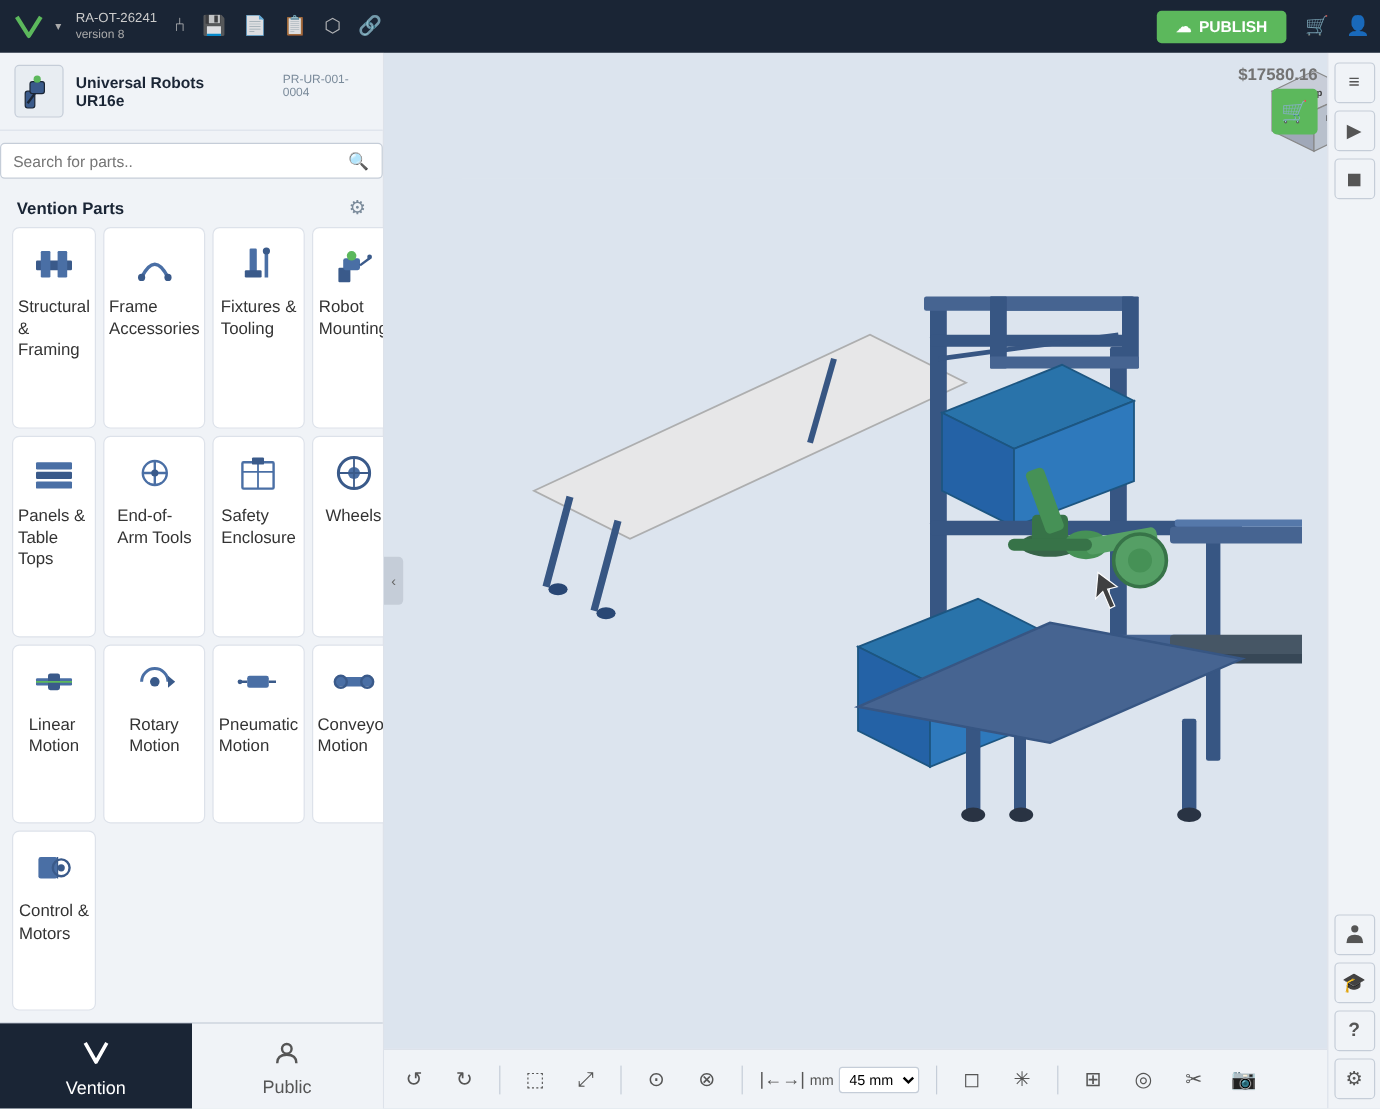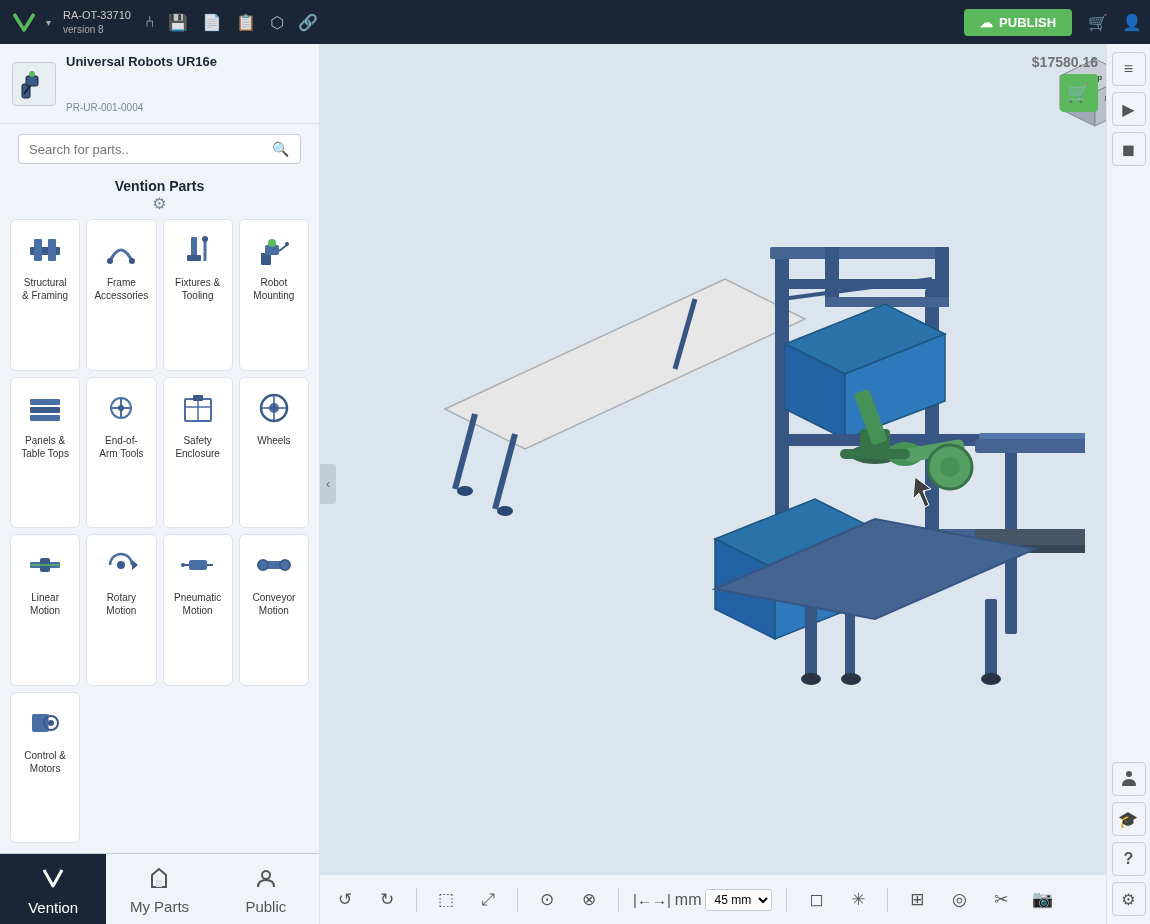--- a/index.html
+++ b/index.html
@@ -91,49 +91,48 @@
       gap: 10px;
     }
     .robot-icon-box {
       width: 44px; height: 44px;
       background: #e8edf2;
       border: 1px solid #c5cdd8;
       border-radius: 4px;
       display: flex; align-items: center; justify-content: center;
       font-size: 22px;
     }
-    .robot-info { display: flex; flex-direction: column; gap: 33px; }
+    .robot-info { display: flex; flex-direction: row; gap: 33px; }
     .robot-name { font-size: 13px; font-weight: bold; color: #1a2535; }
     .robot-id { font-size: 10px; color: #7a8a9a; }
 
     
     .search-bar {
       display: flex;
       align-items: center;
-      margin: 10px 18px;
+      margin: 10px 0;
       background: #fff;
       border: 1px solid #c5cdd8;
       border-radius: 4px;
       padding: 6px 10px;
       gap: 6px;
     }
     .search-bar input {
       border: none; outline: none;
       font-size: 13px; color: #555;
       flex: 1; background: transparent;
     }
     .search-icon { color: #999; font-size: 14px; }
 
     
     .parts-header {
       display: flex;
       align-items: center;
       justify-content: space-between;
       padding: 4px 14px 6px 14px;
-      flex-direction: column;
     }
     .parts-title { font-size: 14px; font-weight: bold; color: #1a2535; }
     .parts-settings { color: #7a8a9a; font-size: 16px; cursor: pointer; }
 
     
     .parts-grid {
       display: grid;
       grid-template-columns: repeat(4, 1fr);
       gap: 6px;
       padding: 0 10px 10px 10px;
@@ -152,23 +151,22 @@
       cursor: pointer;
       gap: 4px;
       min-height: 90px;
     }
     .part-icon {
       width: 44px; height: 44px;
       display: flex; align-items: center; justify-content: center;
       font-size: 26px;
     }
     .part-label {
-      font-size: 10px;
+      font-size: 14px;
       color: #333;
-      text-align: center;
       line-height: 1.3;
     }
 
     
     .bottom-nav {
       display: flex;
       border-top: 1px solid #c5cdd8;
       background: #f0f3f7;
       flex-shrink: 0;
     }
@@ -322,21 +320,21 @@
 <body>
 
 <div class="topbar">
   <div class="topbar-logo">
     <svg viewBox="0 0 28 28" fill="none">
       <path d="M4 6 L14 22 L24 6" stroke="#5cb85c" stroke-width="3.5" fill="none" stroke-linejoin="round"></path>
     </svg>
   </div>
   <span class="topbar-chevron">▾</span>
   <div class="topbar-version">
-    <span>RA-OT-33710</span>
+    <span>RA-OT-26241</span>
     <span>version 8</span>
   </div>
   <div class="topbar-icons">
     <span class="topbar-icon">⑃</span>
     <span class="topbar-icon">💾</span>
     <span class="topbar-icon">📄</span>
     <span class="topbar-icon">📋</span>
     <span class="topbar-icon">⬡</span>
     <span class="topbar-icon">🔗</span>
   </div>
@@ -541,29 +539,20 @@
         <div class="bottom-nav-icon">
           <svg width="24" height="24" viewBox="0 0 24 24">
             <path d="M3 4 L12 20 L21 4" stroke="#fff" stroke-width="3" fill="none" stroke-linejoin="round"></path>
           </svg>
         </div>
         <span>Vention</span>
       </div>
       <div class="bottom-nav-item">
         <div class="bottom-nav-icon">
           <svg width="22" height="22" viewBox="0 0 22 22">
-            <path d="M11 2 L4 8 L4 20 L18 20 L18 8 Z" fill="none" stroke="#555" stroke-width="2"></path>
-            <rect x="8" y="13" width="6" height="7" fill="#dde2ea"></rect>
-          </svg>
-        </div>
-        <span>My Parts</span>
-      </div>
-      <div class="bottom-nav-item">
-        <div class="bottom-nav-icon">
-          <svg width="22" height="22" viewBox="0 0 22 22">
             <circle cx="11" cy="8" r="4" fill="none" stroke="#555" stroke-width="2"></circle>
             <path d="M3 20 Q3 13 11 13 Q19 13 19 20" fill="none" stroke="#555" stroke-width="2"></path>
           </svg>
         </div>
         <span>Public</span>
       </div>
     </div>
 
   </div>
 
@@ -728,21 +717,21 @@
       <div class="toolbar-separator"></div>
       <button class="toolbar-icon-btn">
         <span>⊙</span>
       </button>
       <button class="toolbar-icon-btn">
         <span>⊗</span>
       </button>
       <div class="toolbar-separator"></div>
       <div class="toolbar-unit-select">
         <span class="unit-icon">|←→|</span>
-        <span style="font-size:16px;color:#555;">mm</span>
+        <span style="font-size:12px;color:#555;">mm</span>
         <select class="unit-dropdown">
           <option>45 mm</option>
           <option>90 mm</option>
           <option>1 in</option>
         </select>
       </div>
       <div class="toolbar-separator"></div>
       <button class="toolbar-icon-btn">
         <span>◻</span>
       </button>

